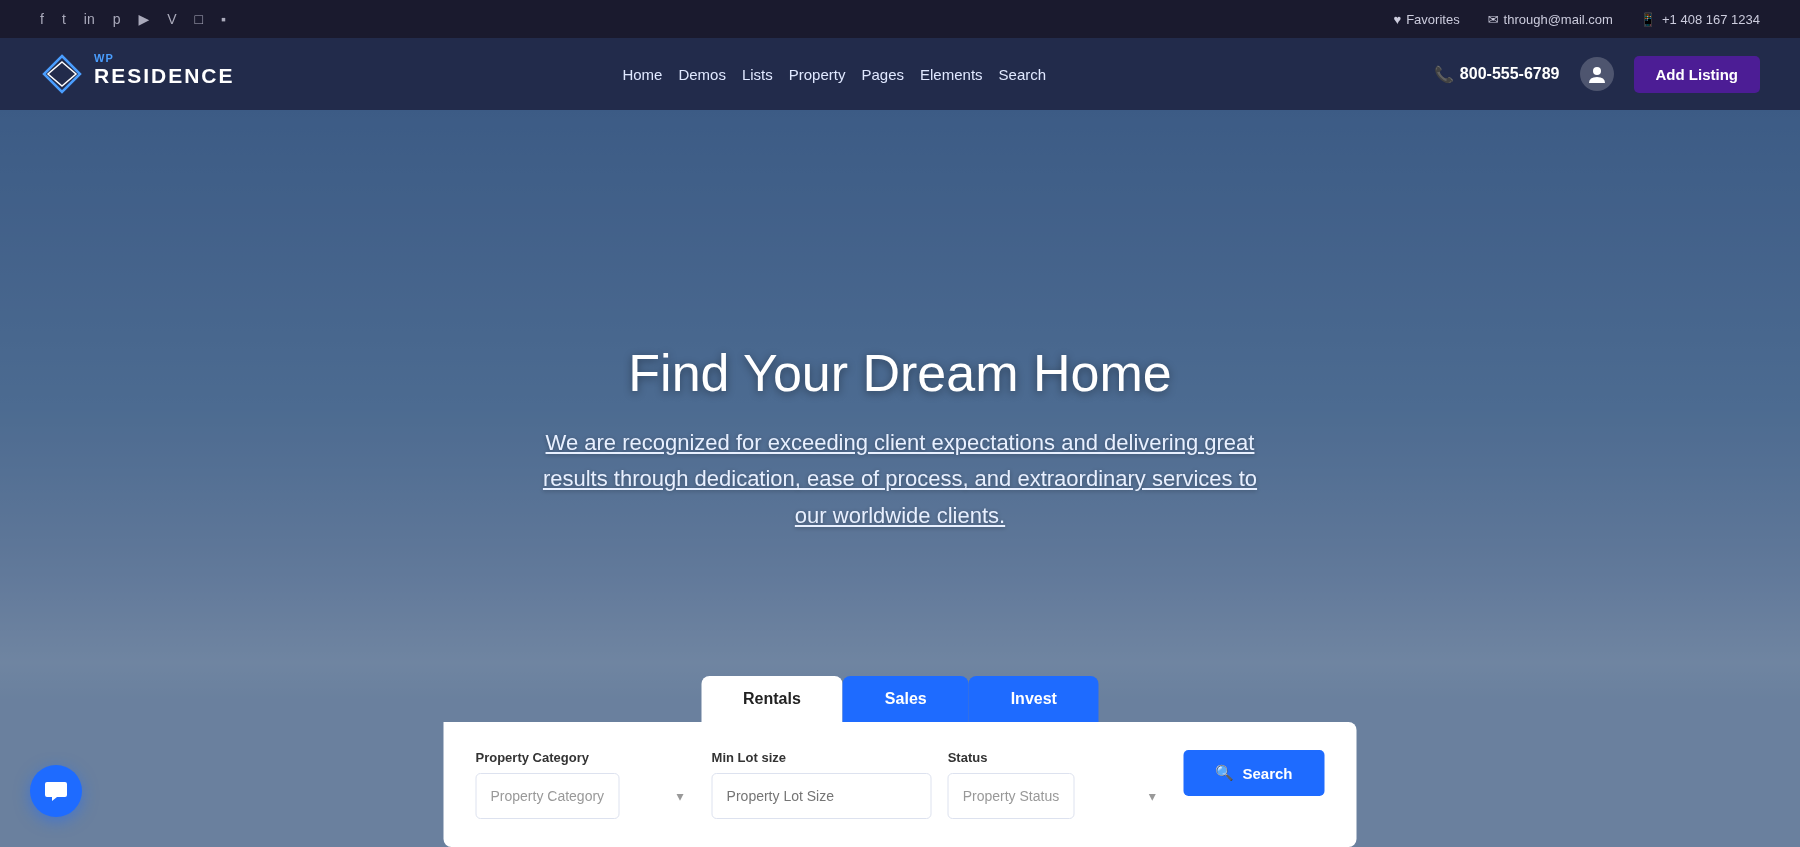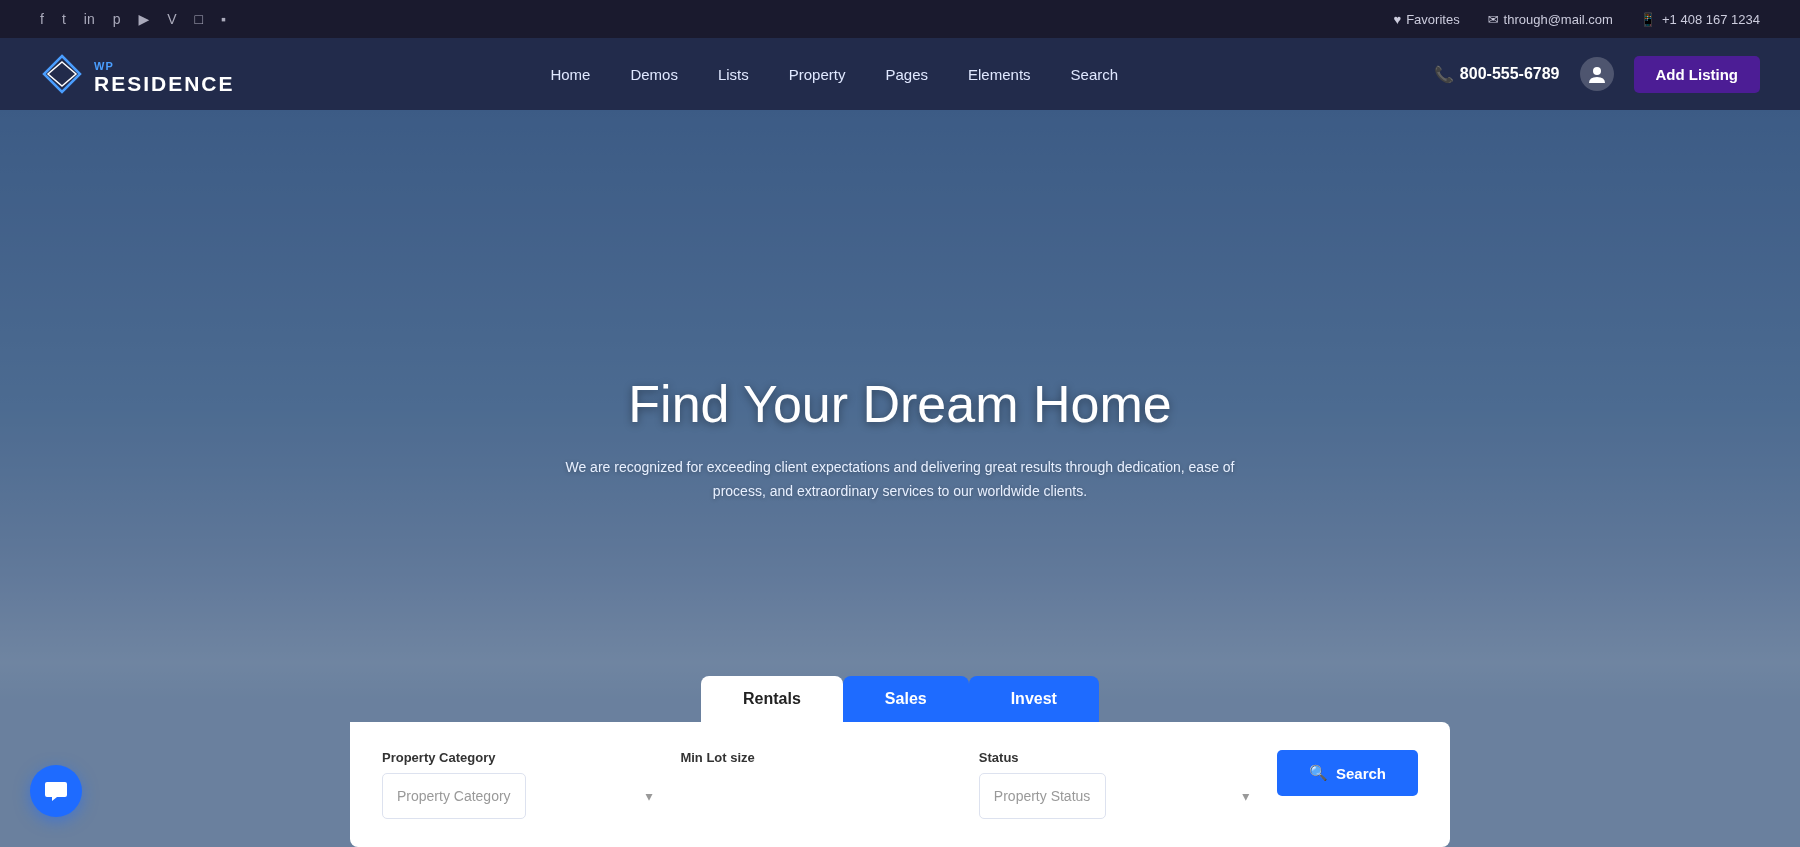--- a/index.html
+++ b/index.html
@@ -23,26 +23,26 @@
     .navbar {
       background: rgba(15, 25, 60, 0.92);
       height: 72px;
       display: flex;
       align-items: center;
       justify-content: space-between;
       padding: 0 40px;
       position: relative;
       z-index: 10;
     }
-    .logo { display: flex; align-items: flex-end; gap: 10px; }
+    .logo { display: flex; align-items: flex-start; gap: 10px; }
     .logo-icon { width: 44px; height: 44px; }
     .logo-text { display: flex; flex-direction: column; }
     .logo-wp { color: #4a9eff; font-size: 11px; font-weight: 600; letter-spacing: 1px; }
     .logo-residence { color: #fff; font-size: 21px; font-weight: 700; letter-spacing: 2px; }
-    .nav-links { display: flex; gap: 40px; align-items: center; }
+    .nav-links { display: flex; gap: 16px; align-items: center; }
     .nav-links a { color: #e0e8ff; font-size: 15px; font-weight: 500; text-decoration: none; cursor: pointer; }
     .nav-right { display: flex; align-items: center; gap: 20px; }
     .phone-num { color: #fff; font-size: 16px; font-weight: 600; display: flex; align-items: center; gap: 6px; }
     .user-icon { width: 34px; height: 34px; border-radius: 50%; background: rgba(255,255,255,0.2); display: flex; align-items: center; justify-content: center; cursor: pointer; }
     .add-listing-btn {
       background: #4c1d95;
       color: #fff;
       border: none;
       padding: 10px 22px;
       border-radius: 5px;
@@ -89,35 +89,36 @@
       color: #fff;
       margin-top: -80px;
     }
     .hero-title {
       font-size: 52px;
       font-weight: 400;
       margin-bottom: 22px;
       text-shadow: 0 2px 8px rgba(0,0,0,0.4);
     }
     .hero-subtitle {
-      font-size: 14px;
+      font-size: 22px;
       color: #e8f0ff;
       max-width: 720px;
       line-height: 1.65;
       text-shadow: 0 1px 4px rgba(0,0,0,0.3);
+      text-decoration: underline;
     }
 
     
     .search-panel-wrapper {
       position: absolute;
       bottom: 0;
       left: 50%;
       transform: translateX(-50%);
       z-index: 5;
-      width: 1100px;
+      width: 913px;
     }
 
     
     .search-tabs {
       display: flex;
       justify-content: center;
       gap: 0;
       margin-bottom: 0;
     }
     .search-tab {
@@ -314,20 +315,21 @@
             <option value="house">House</option>
             <option value="villa">Villa</option>
             <option value="office">Office</option>
           </select>
         </div>
       </div>
 
 
       <div class="form-group">
         <label>Min Lot size</label>
+        <input type="text" placeholder="Property Lot Size" style="">
       </div>
 
       <div class="form-group">
         <label>Status</label>
         <div class="select-wrapper">
           <select>
             <option value="">Property Status</option>
             <option value="available">Available</option>
             <option value="sold">Sold</option>
             <option value="pending">Pending</option>

